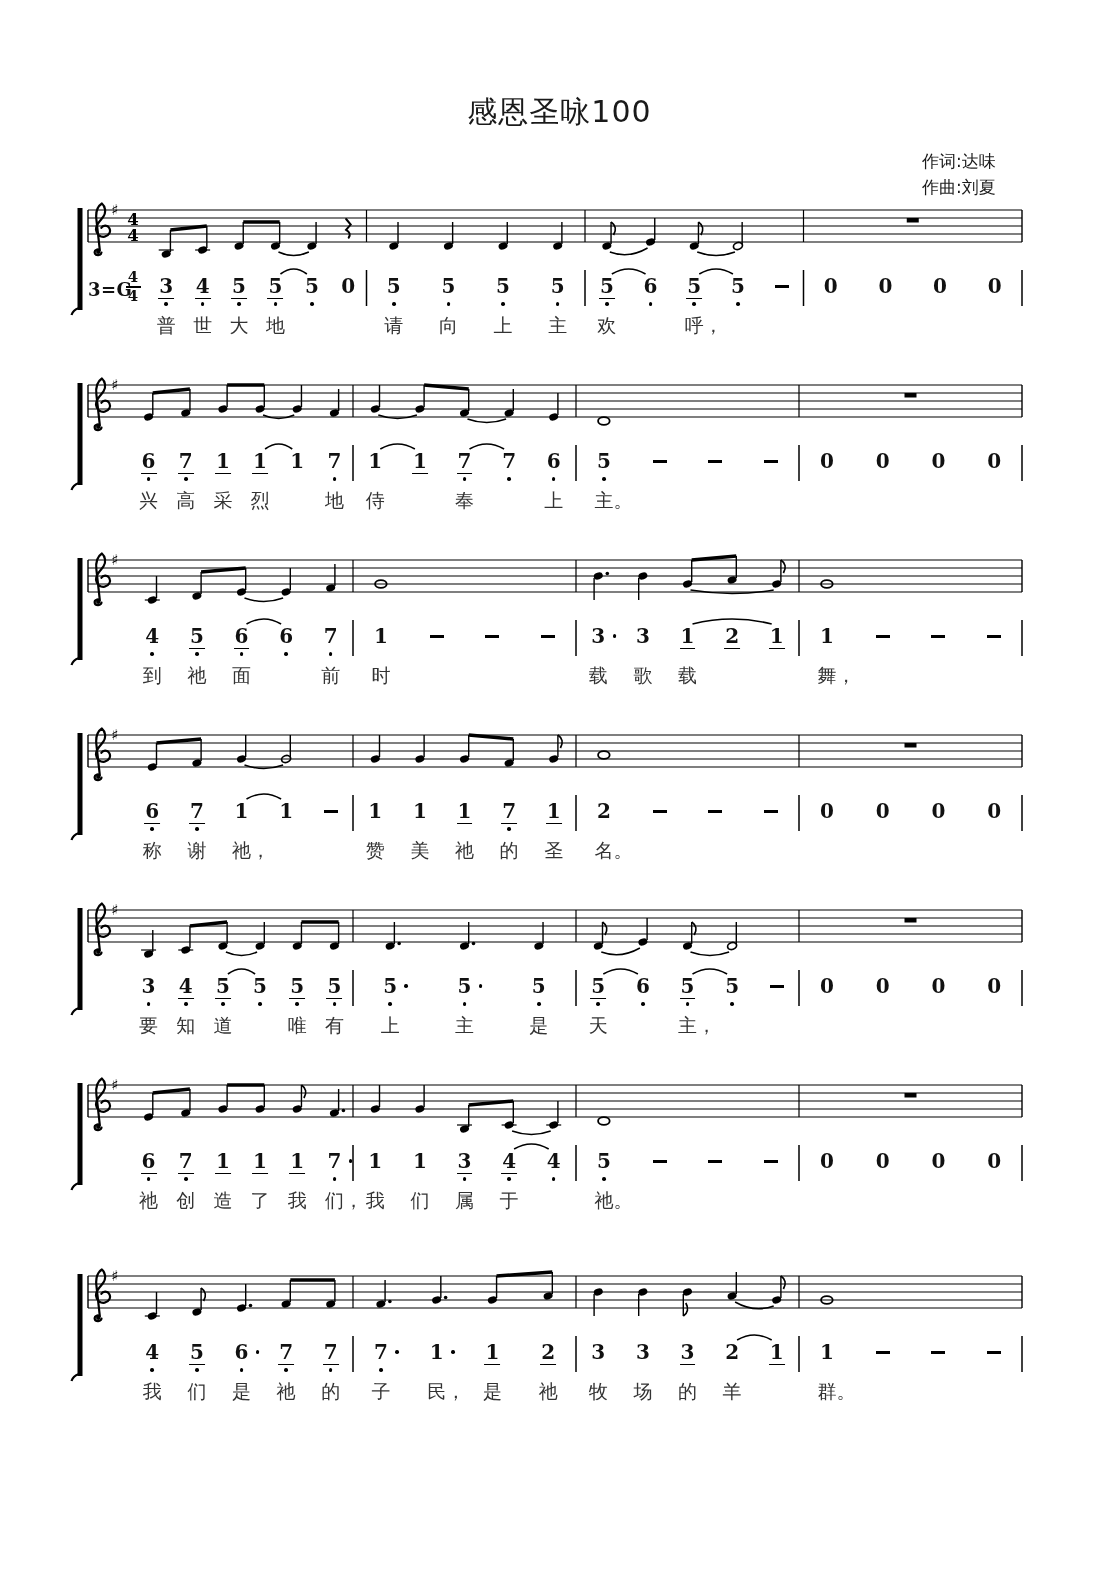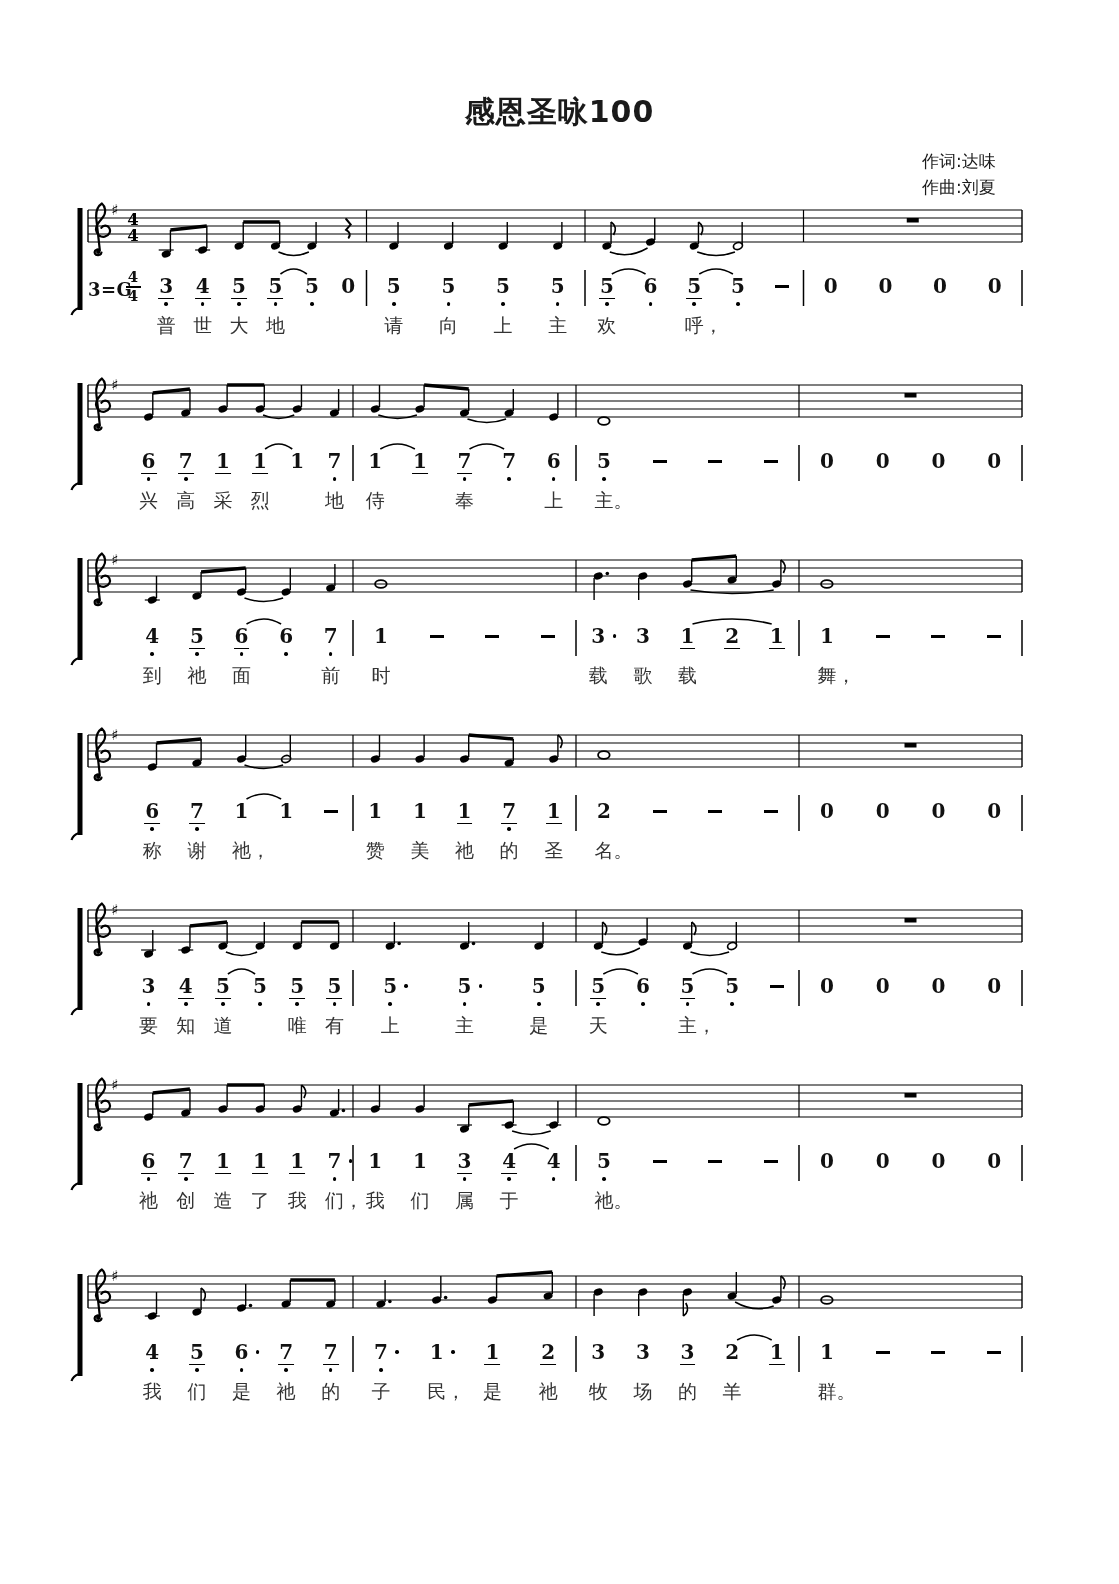--- a/index.html
+++ b/index.html
@@ -1,18 +1,18 @@
 <!DOCTYPE html>
 <html><head>
 <meta charset="utf-8">
 <style>
   *{margin:0;padding:0;box-sizing:border-box}
   html,body{background:#fff}
   body{width:1119px;height:1584px;position:relative;font-family:"DejaVu Sans",sans-serif;color:#111;overflow:hidden}
-  .title{position:absolute;top:92px;left:0;width:100%;text-align:center;font-size:30px;font-weight:700;letter-spacing:1px;color:#1a1a1a}
+  .title{position:absolute;top:92px;left:0;width:100%;text-align:center;font-size:30px;font-weight:400;letter-spacing:1px;color:#1a1a1a}
   .credits{position:absolute;top:148px;left:922px;font-size:17px;line-height:26px;color:#1a1a1a}
   #score{position:absolute;top:196px;left:0;width:1119px}
   .system{position:relative;width:1119px;height:175px}
   .staff{position:absolute;top:0;left:0}
   .jp-tok{position:absolute;top:80px;transform:translateX(-50%);text-align:center}
   .jp-n{display:inline-block;font-family:"DejaVu Serif",serif;font-weight:700;font-size:20px;line-height:1;padding:0 1px 2px 1px}
   .jp-n.u{border-bottom:1.8px solid #000}
   .jp-oct{position:absolute;top:26px;left:50%;margin-left:-1.8px;width:3.6px;height:3.6px;border-radius:50%;background:#000}
   .jp-aug{position:absolute;top:8px;right:-10px;width:3.6px;height:3.6px;border-radius:50%;background:#000}
   .dashbar{width:14px;height:2.8px;background:#000;margin-top:9px}

